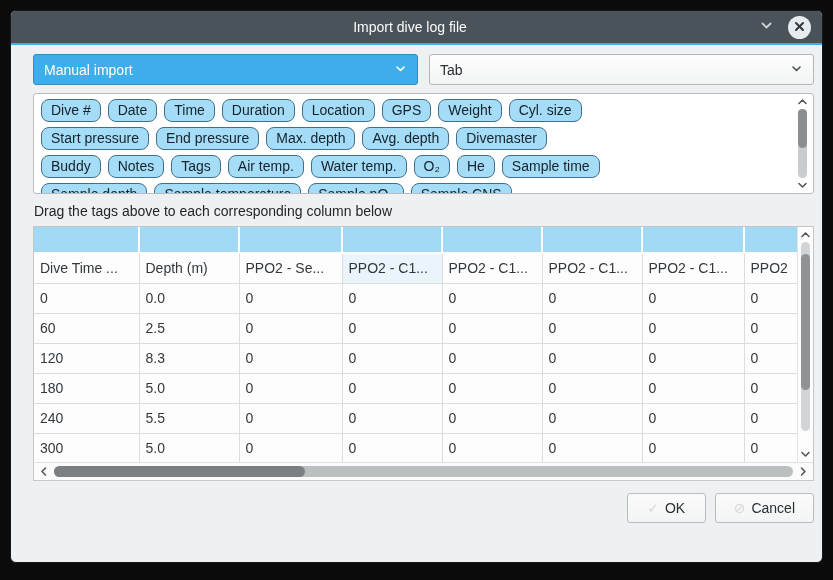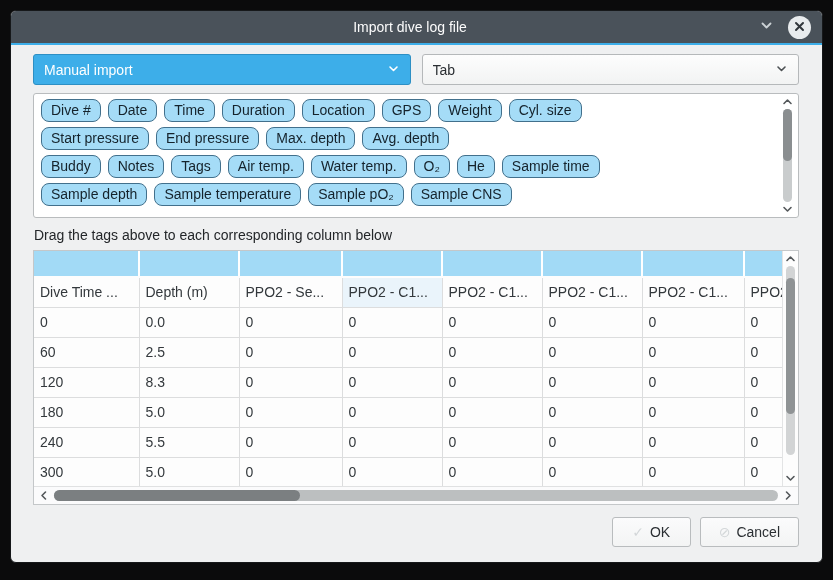--- a/index.html
+++ b/index.html
@@ -26,39 +26,39 @@
     margin-left: auto; display: flex; align-items: center; gap: 13px;
     padding-right: 11px; position: relative; z-index: 2;
   }
   .tb-chevron { width: 18px; height: 18px; display: flex; align-items: center; justify-content: center; cursor: pointer; }
   .close-btn {
     width: 23px; height: 23px; border-radius: 50%; background: #e8ebed;
     display: flex; align-items: center; justify-content: center; cursor: pointer;
   }
 
   
-  .content { padding: 9px 23px 12px 22px; }
+  .content { padding: 9px 8px 12px 22px; }
 
   
   .combo-row { display: flex; gap: 11px; margin-bottom: 8px; }
   .combo {
     flex: 1; height: 31px; border: 1px solid #b5b8ba; border-radius: 3px;
     background: linear-gradient(#fdfdfd, #f2f3f3);
     display: flex; align-items: center; padding: 0 10px;
     font-size: 14px; color: #2b2f33; cursor: pointer;
   }
   .combo .combo-label { flex: 1; white-space: nowrap; overflow: hidden; }
   .combo.accent {
     background: var(--accent, #3daee9); border-color: #2d8fc4; color: #ffffff;
   }
   .combo svg { flex: none; }
 
   
   .tags-panel {
-    position: relative; height: 125px; background: #ffffff;
+    position: relative; height: 101px; background: #ffffff;
     border: 1px solid #b9bcbe; border-radius: 3px;
     padding: 5px 20px 0 7px; overflow: hidden;
   }
   .tag-row { display: flex; gap: 7px; margin-bottom: 5px; }
   .tag {
     display: inline-block; white-space: nowrap;
     background: var(--tag-fill, #a5dcf7); border: 1px solid #42708c; border-radius: 8px;
     padding: 2px 9px 3px 9px; font-size: 14px; color: #15232c;
     cursor: grab;
   }
@@ -180,20 +180,21 @@
             <span class="tag">Location</span>
             <span class="tag">GPS</span>
             <span class="tag">Weight</span>
             <span class="tag">Cyl. size</span>
           </div>
           <div class="tag-row">
             <span class="tag">Start pressure</span>
             <span class="tag">End pressure</span>
             <span class="tag">Max. depth</span>
             <span class="tag">Avg. depth</span>
+            <span class="tag">Divemaster</span>
           </div>
           <div class="tag-row">
             <span class="tag">Buddy</span>
             <span class="tag">Notes</span>
             <span class="tag">Tags</span>
             <span class="tag">Air temp.</span>
             <span class="tag">Water temp.</span>
             <span class="tag">O₂</span>
             <span class="tag">He</span>
             <span class="tag">Sample time</span>

